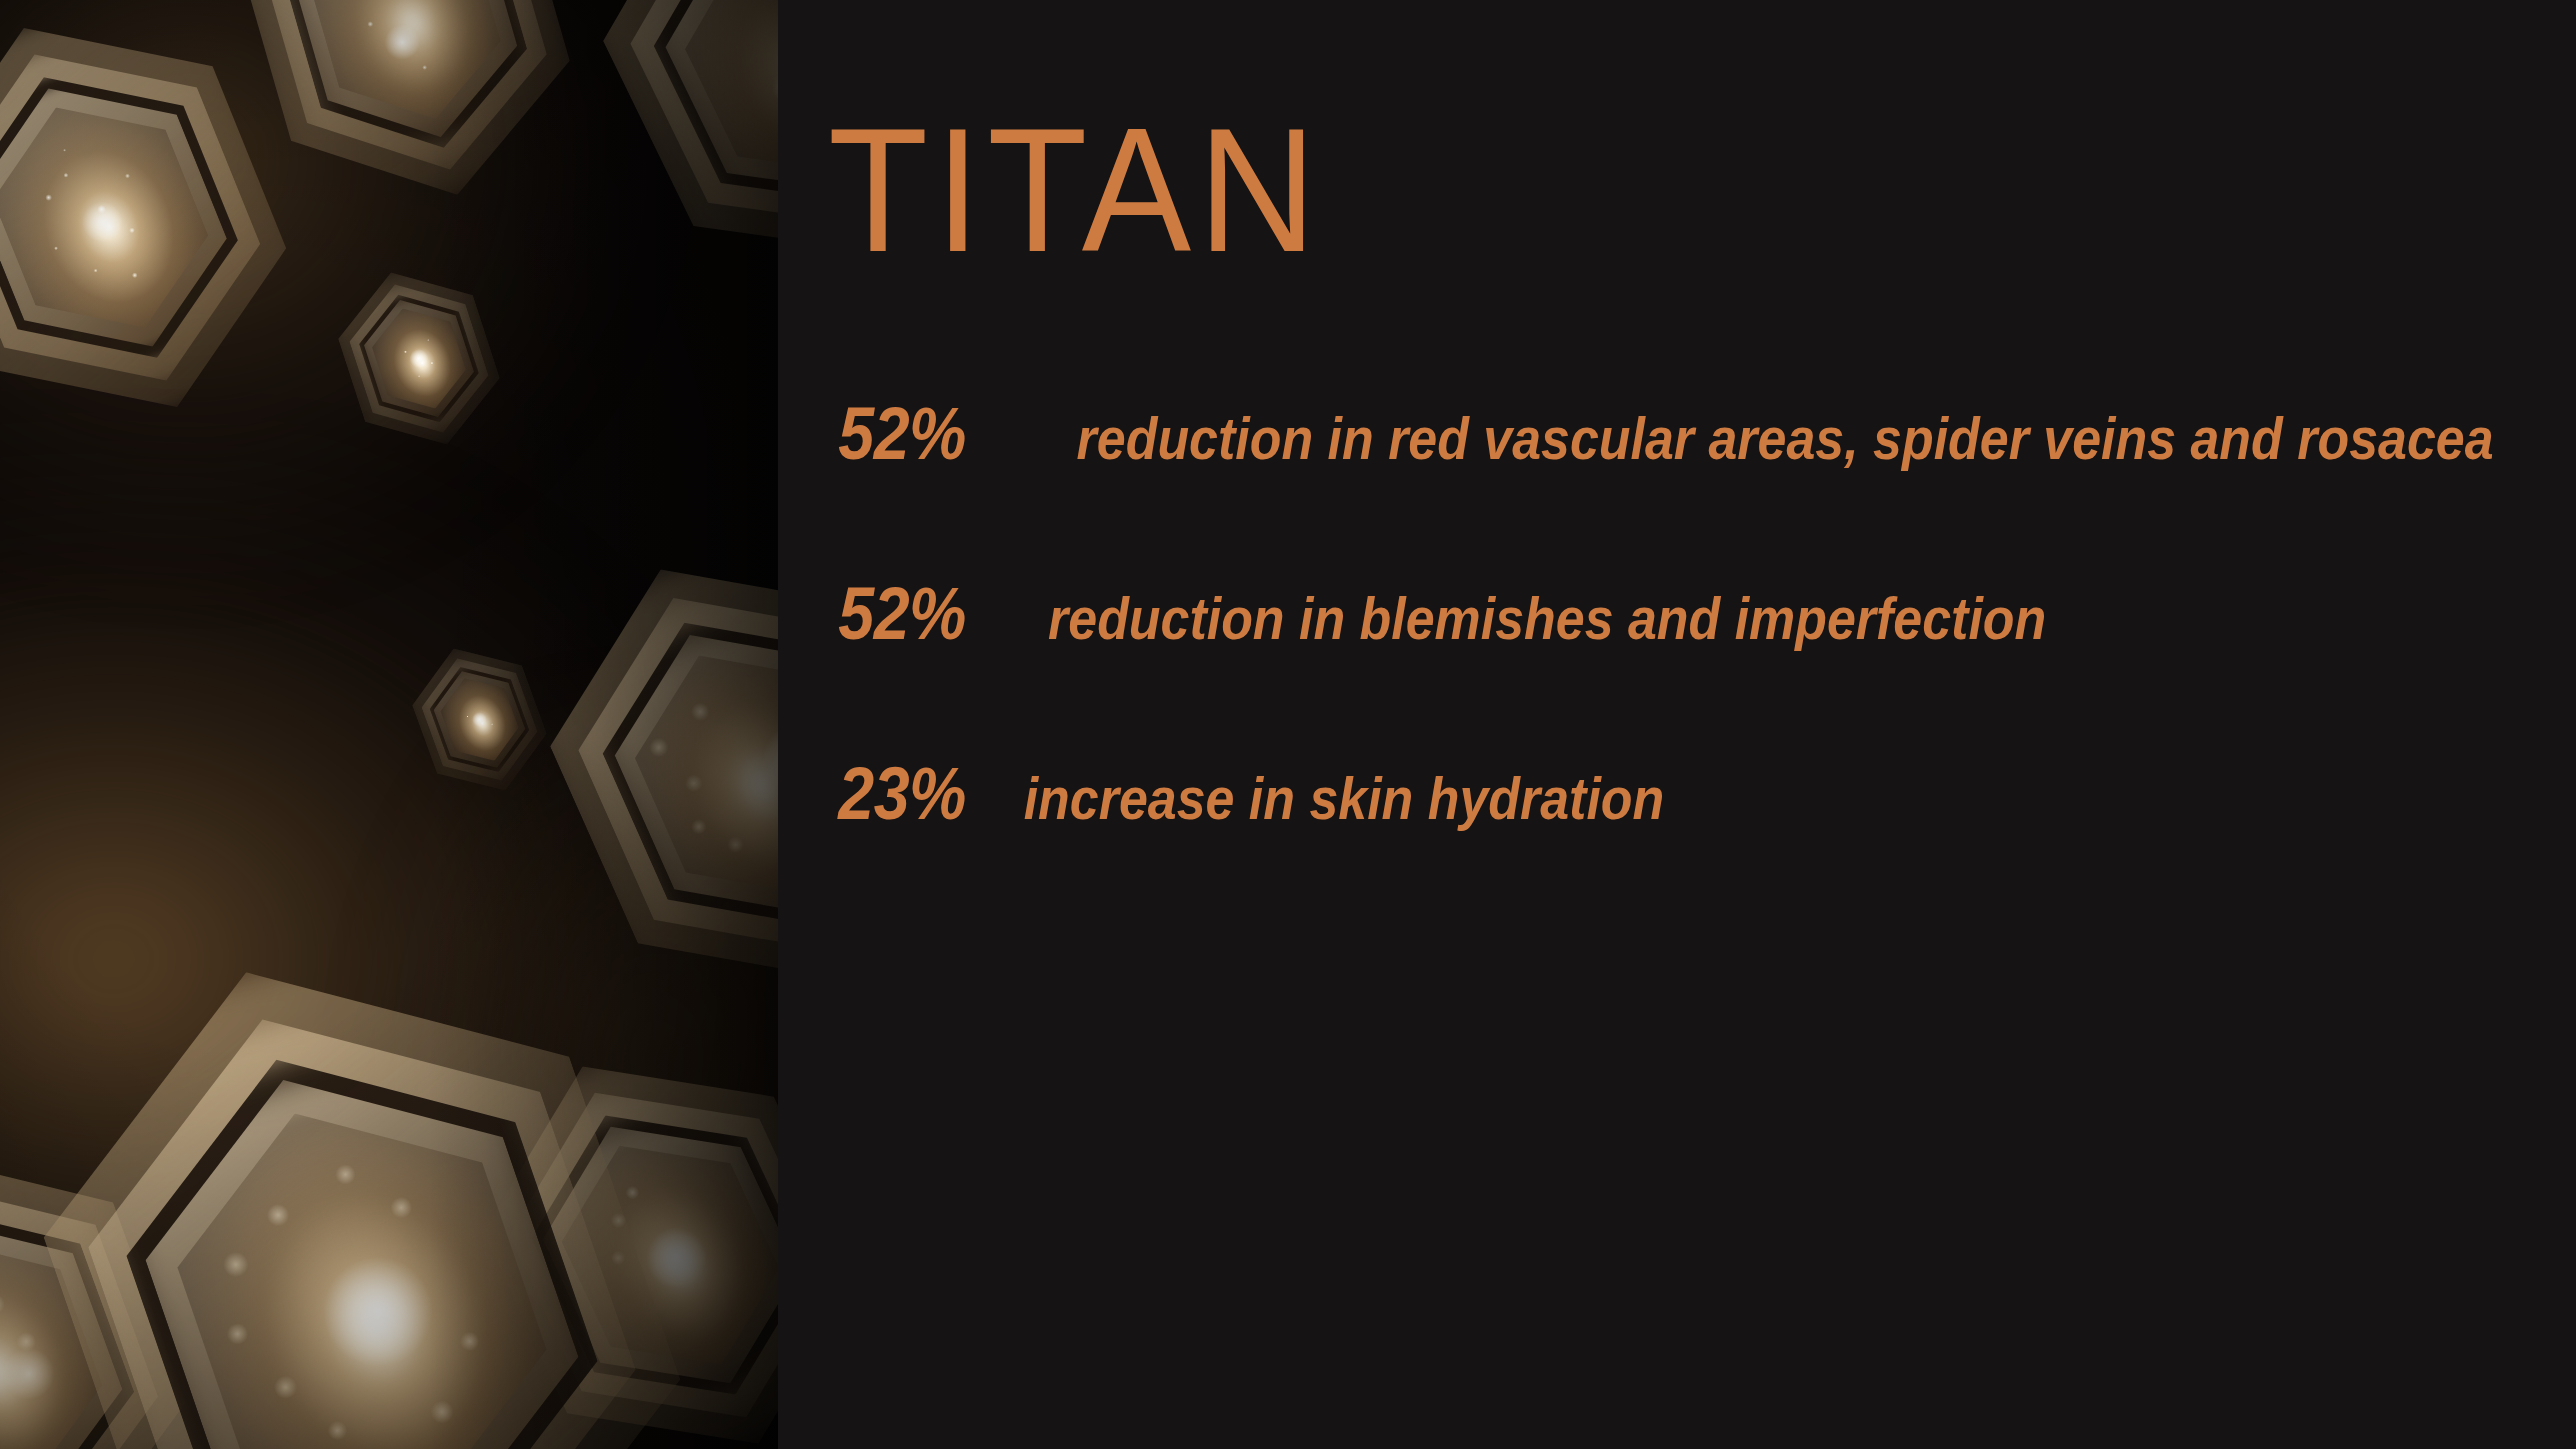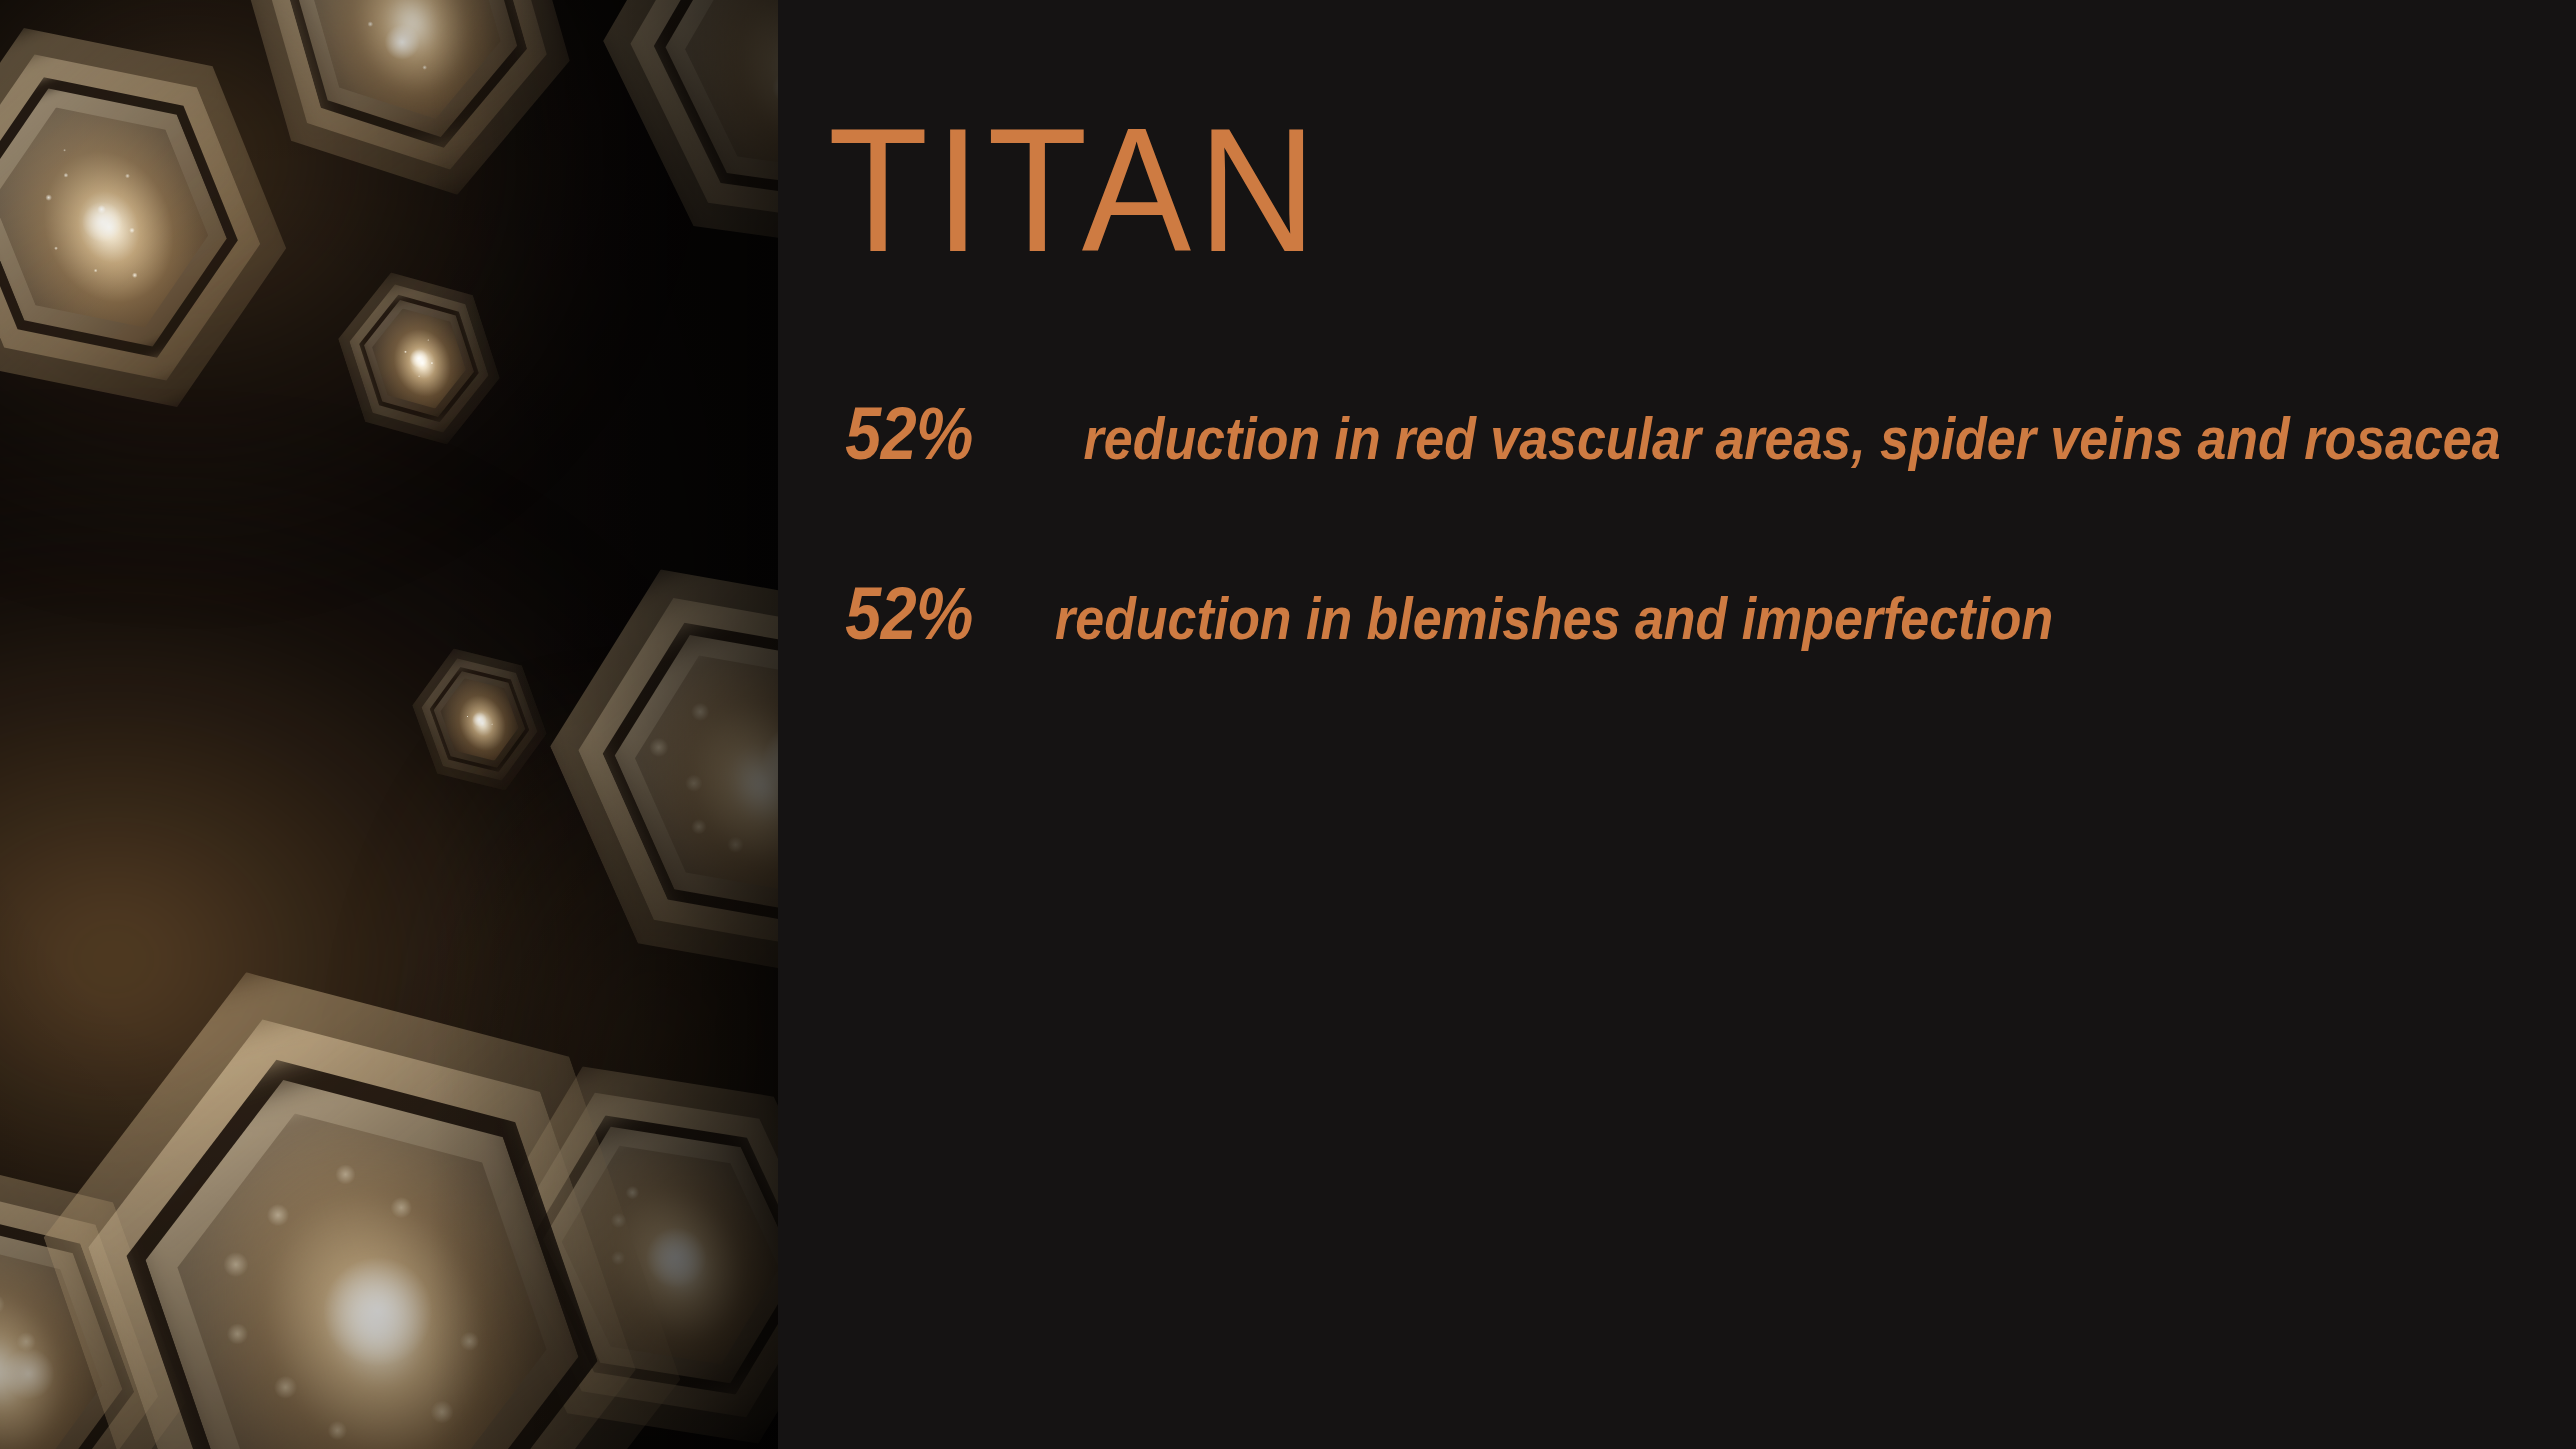--- a/index.html
+++ b/index.html
@@ -265,21 +265,21 @@
     line-height: 1;
     letter-spacing: 6.7px;
     color: #CE7B42;
     transform: scaleY(1.08);
     transform-origin: left top;
     white-space: nowrap;
   }
 
   .stats {
     position: absolute;
-    left: 57px;
+    left: 50px;
     top: 396px;
     right: 40px;
   }
   .stat-line {
     display: flex;
     align-items: baseline;
     height: 180px;
     white-space: nowrap;
     color: #CE7B42;
   }
@@ -411,18 +411,22 @@
         <span class="stat-value">52%</span>
         <span class="stat-label">reduction in red vascular areas, spider veins and rosacea</span>
       </div>
 
 
       <div class="stat-line">
         <span class="stat-value">52%</span>
         <span class="stat-label">reduction in blemishes and imperfection</span>
       </div>
 
+      <div class="stat-line">
+        <span class="stat-value">23%</span>
+        <span class="stat-label">increase in skin hydration</span>
+      </div>
 
     </div>
   </div>
 
 </div>
 
 
 </body></html>

